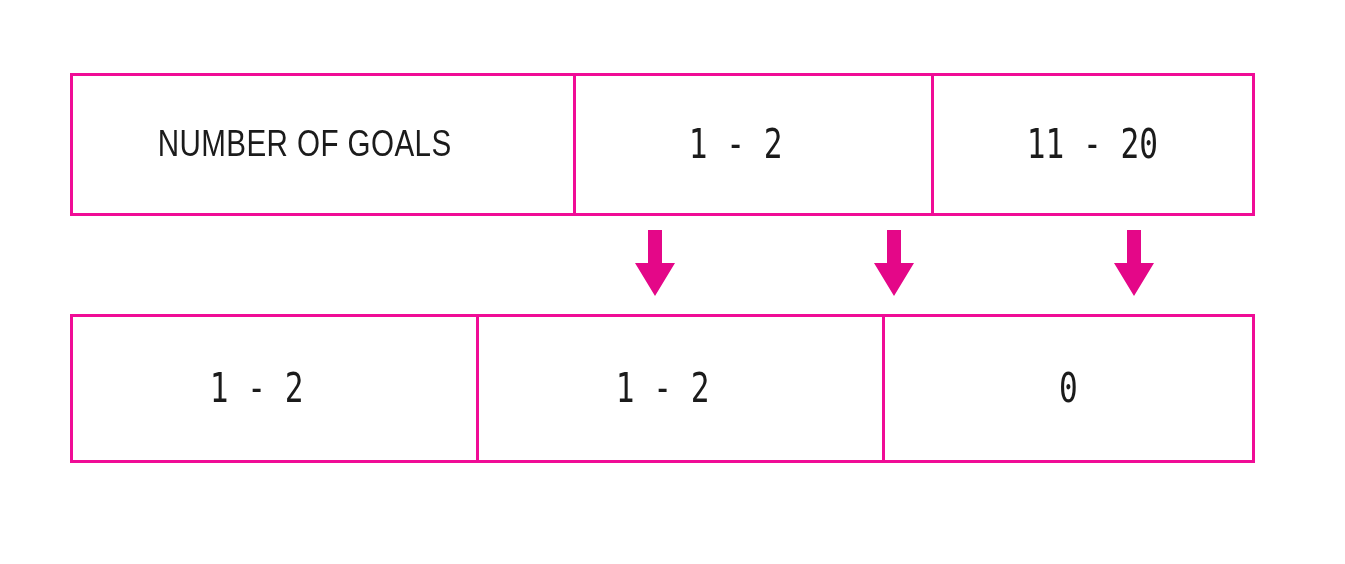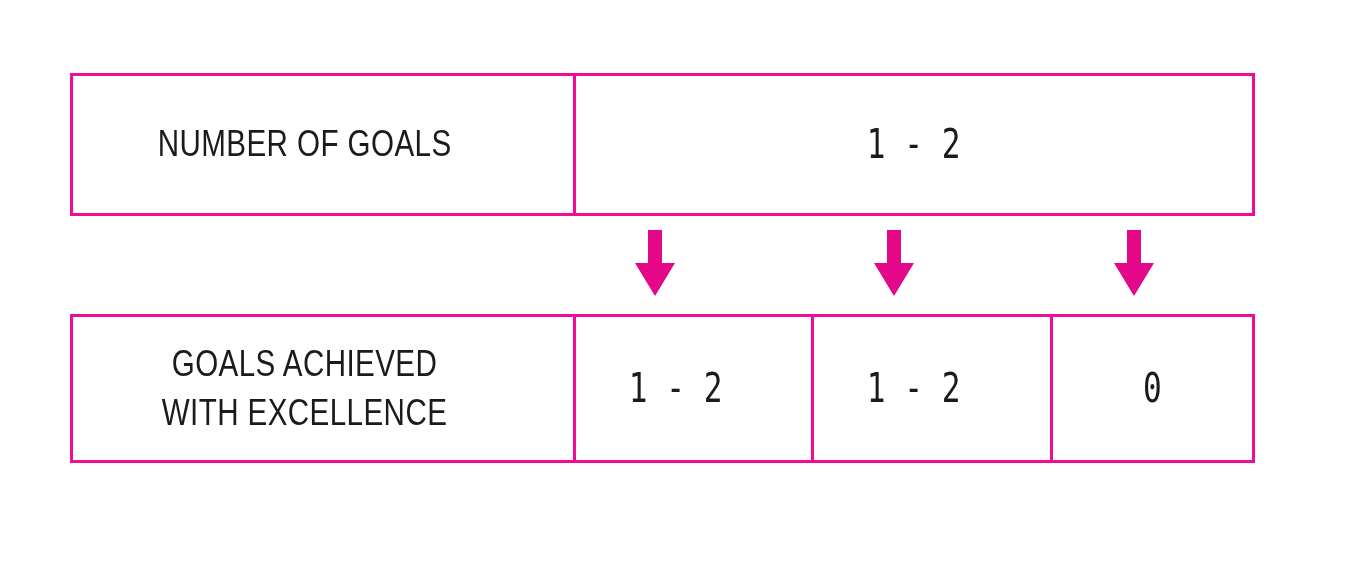--- a/index.html
+++ b/index.html
@@ -79,45 +79,42 @@
 
 <div class="canvas">
 
   <div class="dtable top">
     <div class="cell label">
       <span class="label-text">NUMBER OF GOALS</span>
     </div>
     <div class="cell value">
       <span class="value-text">1 - 2</span>
     </div>
+    <div class="cell value">
+      <span class="value-text">11 - 20</span>
+    </div>
   </div>
 
   <div class="arrow a1">
     <svg viewBox="0 0 40 66" xmlns="http://www.w3.org/2000/svg" aria-hidden="true">
       <polygon points="13,0 27,0 27,33 40,33 20,66 0,33 13,33" fill="#e40788"></polygon>
     </svg>
   </div>
   <div class="arrow a2">
     <svg viewBox="0 0 40 66" xmlns="http://www.w3.org/2000/svg" aria-hidden="true">
       <polygon points="13,0 27,0 27,33 40,33 20,66 0,33 13,33" fill="#e40788"></polygon>
     </svg>
   </div>
   <div class="arrow a3">
     <svg viewBox="0 0 40 66" xmlns="http://www.w3.org/2000/svg" aria-hidden="true">
       <polygon points="13,0 27,0 27,33 40,33 20,66 0,33 13,33" fill="#e40788"></polygon>
     </svg>
   </div>
 
   <div class="dtable bottom">
-    <div class="cell label">
-      <span class="label-text">
-        <span style="display:block">GOALS ACHIEVED</span>
-        <span style="display:block">WITH EXCELLENCE</span>
-      </span>
-    </div>
     <div class="cell value">
       <span class="value-text">1 - 2</span>
     </div>
     <div class="cell value">
       <span class="value-text">1 - 2</span>
     </div>
     <div class="cell value">
       <span class="value-text">0</span>
     </div>
   </div>

